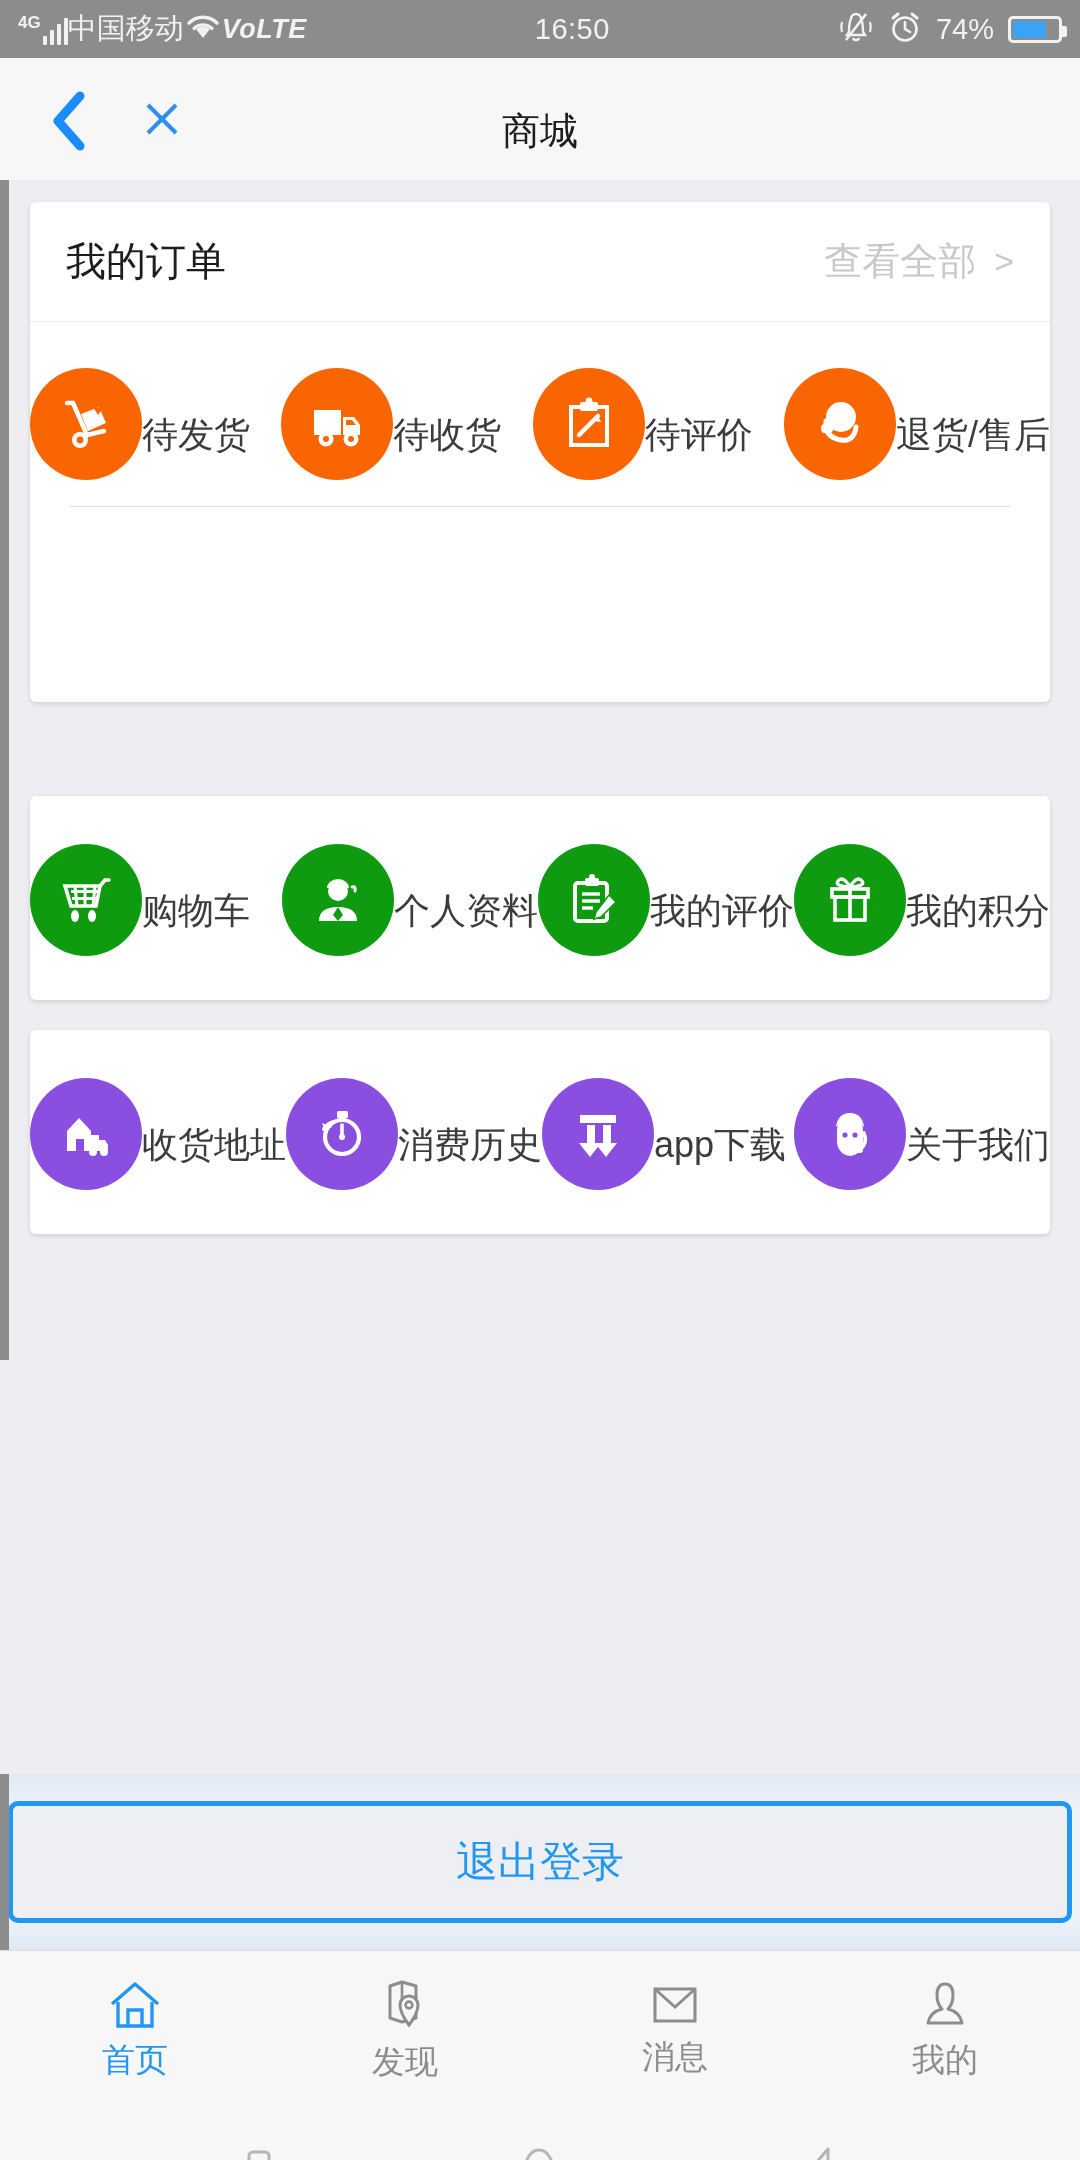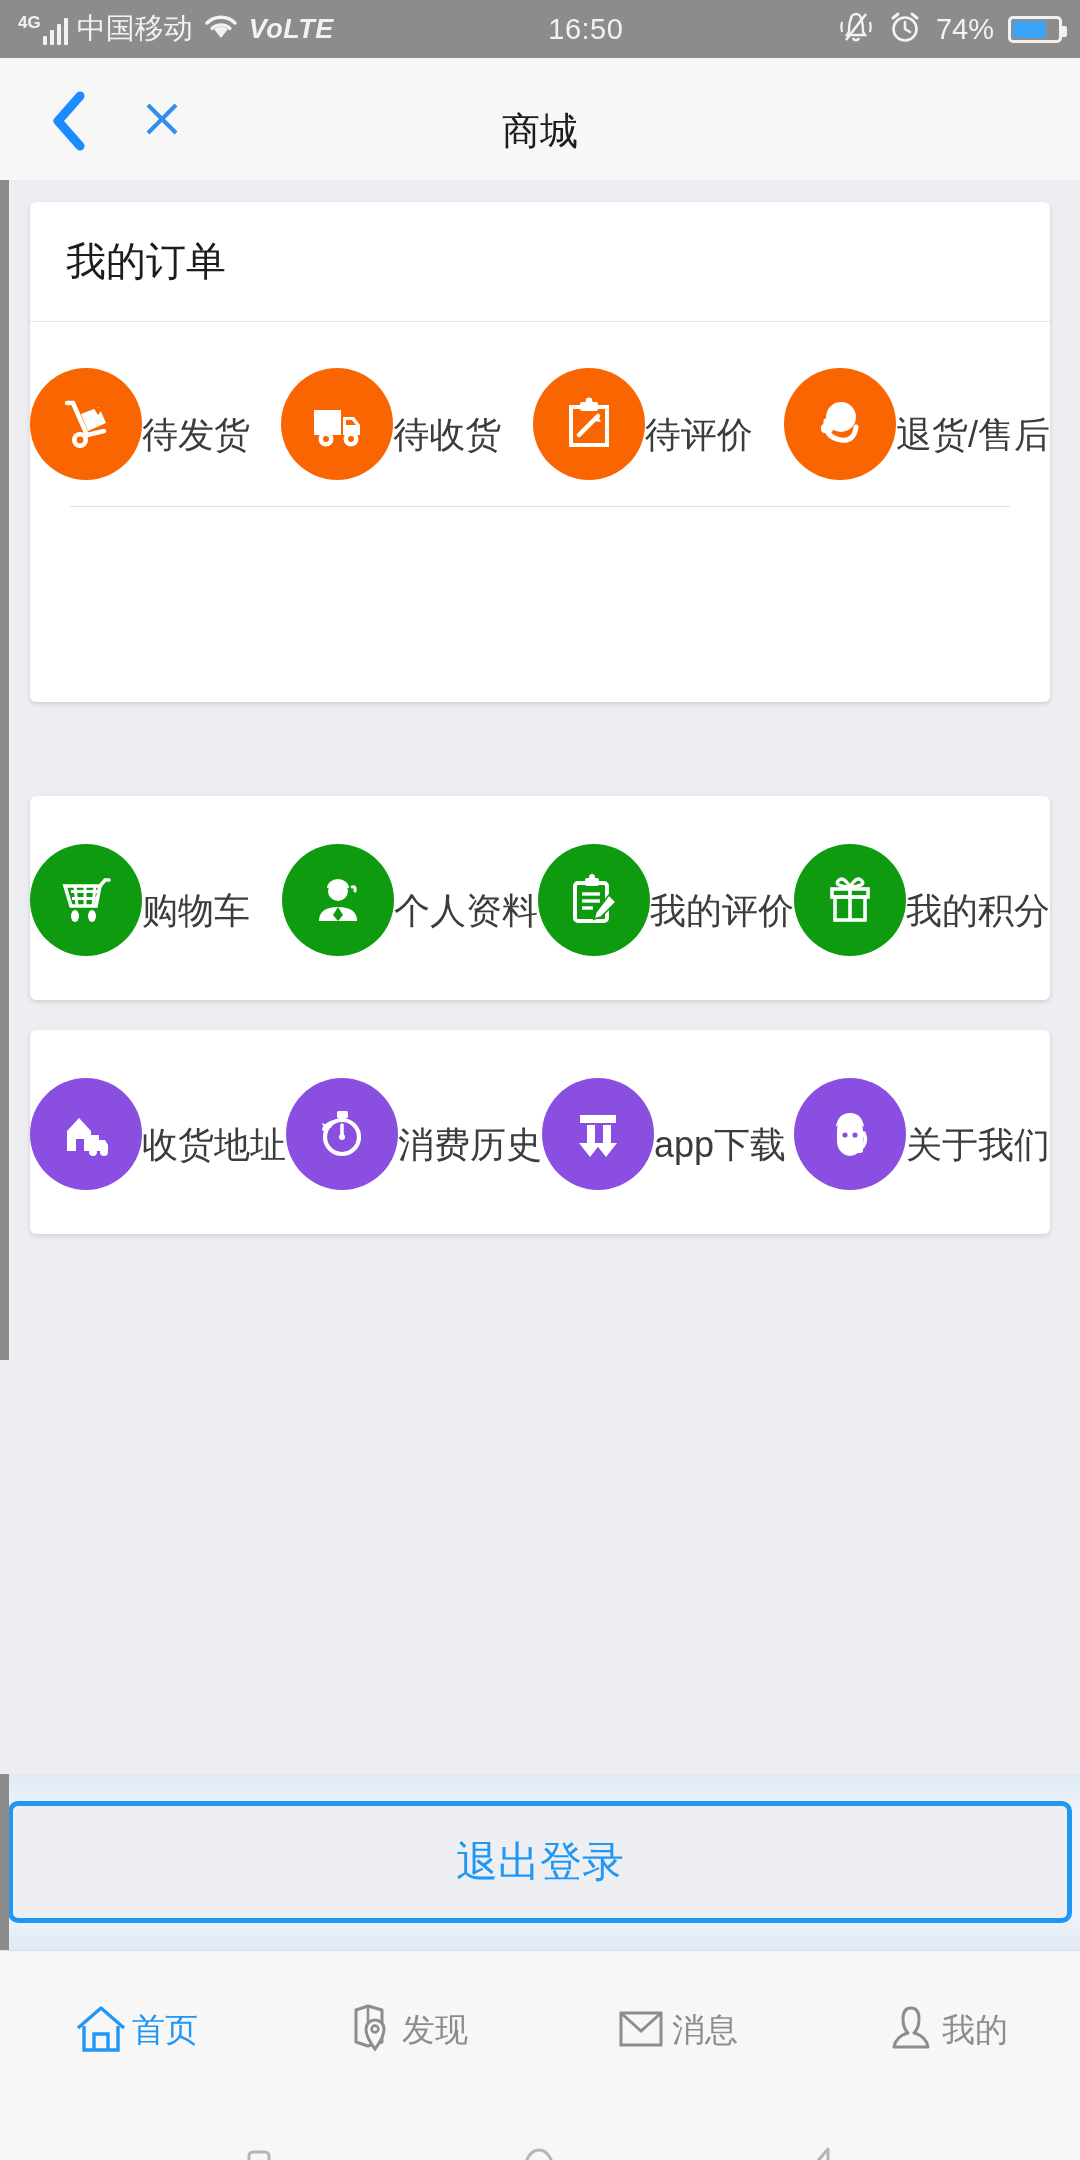--- a/index.html
+++ b/index.html
@@ -12,21 +12,21 @@
   }
 
   
   .statusbar{
     height:58px; width:1080px;
     background:#8c8c8c;
     display:flex; align-items:center;
     padding:0 18px;
     color:#f2f2f2;
   }
-  .sb-left{ display:flex; align-items:center; gap:9px; flex:0 0 auto; }
+  .sb-left{ display:flex; align-items:center; flex:0 0 auto; }
   .sb-mid{ flex:1; display:flex; justify-content:center; }
   .sb-right{ display:flex; align-items:center; gap:14px; flex:0 0 auto; }
   .net4g{ display:flex; align-items:flex-end; gap:2px; }
   .g4{ font-size:17px; font-weight:bold; line-height:1; margin-bottom:14px; }
   .bars{ display:flex; align-items:flex-end; gap:3px; height:28px;}
   .bars i{ display:block; width:4px; background:#f2f2f2; border-radius:1px;}
   .bars i:nth-child(1){height:9px}
   .bars i:nth-child(2){height:15px}
   .bars i:nth-child(3){height:21px}
   .bars i:nth-child(4){height:27px}
@@ -113,21 +113,21 @@
     font-size:42px; color:#2196f3; cursor:pointer;
   }
   .logout-edge{ position:absolute; left:0; top:0; width:9px; height:176px; background:#8c8c8c;}
 
   
   .tabbar{
     width:1080px; height:160px; background:#f7f7f8;
     border-top:1px solid #dedede;
     display:flex; align-items:center;
   }
-  .tab{ flex:1; display:flex; flex-direction:row; align-items:center; gap:2px; cursor:pointer;justify-content:center;}
+  .tab{ flex:1; display:flex; flex-direction:column; align-items:center; gap:2px; cursor:pointer;}
   .tab .tlbl{ font-size:33px; color:#8d8d8d; }
   .tab.active .tlbl{ color:#2196f3; }
 
   
   .navbar{
     width:1080px; height:124px; background:#f7f7f8;
     display:flex; align-items:center; justify-content:space-around;
     padding:0 120px;
   }
   .navbtn{ cursor:pointer; display:flex; align-items:center; justify-content:center;}
@@ -203,20 +203,24 @@
   <div class="hdr-title">商城</div>
 </div>
 
 <div class="scrollwrap">
   <div class="leftbar"></div>
   <div class="content">
 
     <div class="card card-orders">
       <div class="orders-head">
         <div class="orders-title">我的订单</div>
+        <div class="orders-all">
+          <span>查看全部</span>
+          <span class="chev">&gt;</span>
+        </div>
       </div>
 
       <div class="grid4 orders-grid">
         <div class="cell">
           <div class="circle" style="background:#f96500">
             <svg width="66" height="66" viewBox="0 0 66 66">
               <path d="M14 12 L20 12 L34 44" stroke="#fff" stroke-width="4.5" fill="none" stroke-linecap="round"></path>
               <path d="M28 23 L46 16 L53 32 L35 40 Z" fill="#fff"></path>
               <path d="M40 16 L45 24 L50 17" fill="#f96500"></path>
               <path d="M30 45 L51 40" stroke="#fff" stroke-width="4.5" stroke-linecap="round"></path>

